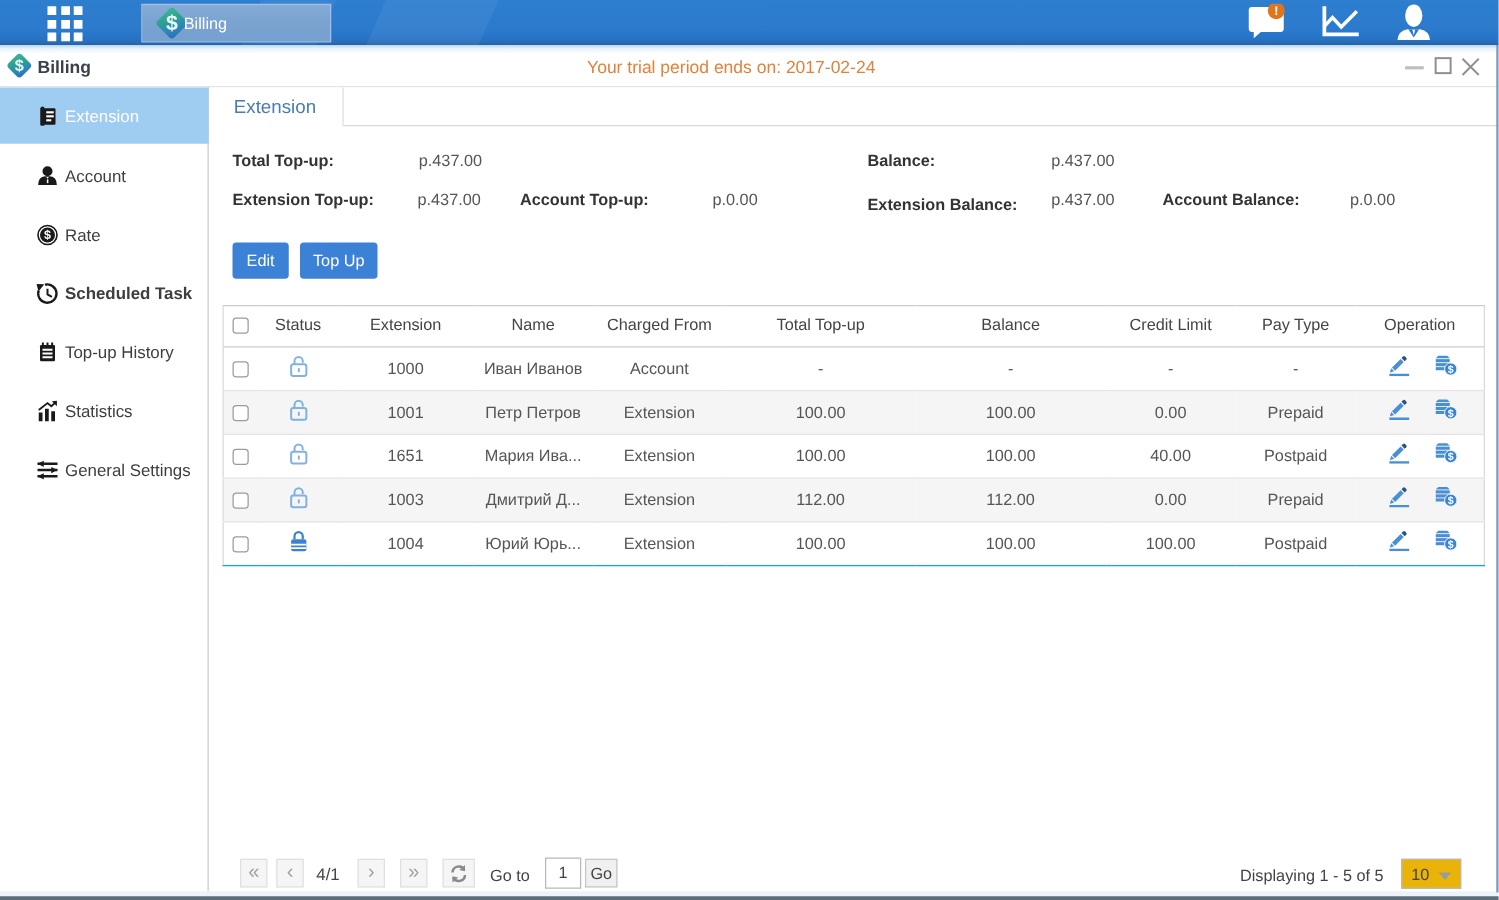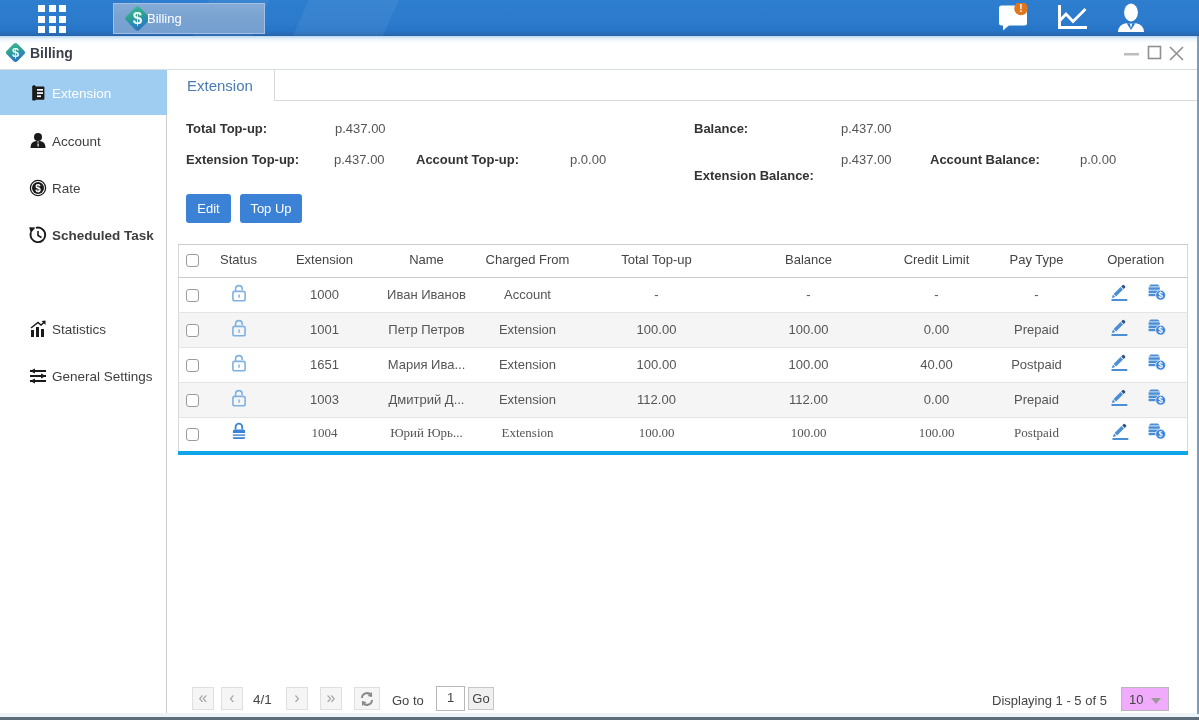--- a/index.html
+++ b/index.html
@@ -47,29 +47,29 @@
 .slabel { font-size:13px; font-weight:bold; color:#333; }
 .sval { font-size:13px; color:#555;margin-left:21px; }
 
 .btn { position:absolute; background:#3b82d6; color:#fff; font-size:13px; text-align:center; line-height:29px; height:29px; border-radius:3px; }
 
 
 #tbl { left:178px; top:244px; width:1009px; border-collapse:collapse; table-layout:fixed; border-left:1px solid #d9d9d9; border-right:1px solid #d9d9d9; }
 #tbl th { height:33px; font-size:13px; font-weight:normal; color:#444; border-top:1px solid #ccc; border-bottom:1px solid #ccc; text-align:center; padding-bottom:4px; }
 #tbl td { height:35px; font-size:13px; color:#555; text-align:center; border-bottom:1px solid #e4e4e4; padding-bottom:2px; }
 #tbl tr.odd td { background:#f5f5f5; }
-#tbl tr:last-child td { border-bottom:4px solid #0ea5e9;font-family:Liberation Serif, serif; }
+#tbl tr:last-child td { border-bottom:1px solid #0ea5e9; }
 .cb { display:inline-block; width:13px; height:13px; border:1px solid #9b9b9b; border-radius:3px; background:#fff; vertical-align:middle; }
 
 
 .pgbtn { position:absolute; top:687px; width:22px; height:23px; background:#f5f5f5; border:1px solid #e0e0e0; color:#a2a2a2; text-align:center; font-size:16px; line-height:20px; }
 .pgtxt { position:absolute; color:#444; font-size:13px; }
 #goinput { position:absolute; left:436px; top:686px; width:29px; height:25px; border:1px solid #b8b8b8; background:#fff; font-size:13px; color:#444; text-align:center; line-height:22px; }
 #gobtn { position:absolute; left:468px; top:687px; width:26px; height:23px; background:#f0f0f0; border:1px solid #c6c6c6; color:#444; font-size:13px; text-align:center; line-height:21px; }
-#pagesel { position:absolute; left:1121px; top:687px; width:48px; height:24px; border:1px solid #b8b8b8; background:#f0abfc; }
+#pagesel { position:absolute; left:1121px; top:687px; width:48px; height:24px; border:1px solid #b8b8b8; background:#eab308; }
 #pagesel span { position:absolute; left:7px; top:4px; font-size:13px; color:#444; }
 #pagesel .caret { position:absolute; right:7px; top:10px; width:0; height:0; border-left:5px solid transparent; border-right:5px solid transparent; border-top:6px solid #9a9a9a; }
 
 #bottombar { left:0; top:713px; width:1199px; height:7px; background:#edf4f9; }
 #bottombar2 { left:0; top:717px; width:1199px; height:3px; background:#5e6d7a; }
 #rightborder { left:1197px; top:36px; width:2px; height:678px; background:#7d9cb8; }
 </style>
 </head>
 <body>
 <div id="stage">
@@ -113,20 +113,21 @@
       <path d="M12.7 21.3 L17 28 L21.3 21.3 Z" fill="#2a79cc"></path>
       <path d="M15.9 21.8 L18.1 21.8 L17 26.2 Z" fill="#fff"></path>
     </svg>
   </div>
 
   <div id="titlebar" class="abs">
     <div class="diamond" style="left:8px;top:9px;width:15px;height:15px;">
       <div class="dollar" style="font-size:13px;line-height:15px;">$</div>
     </div>
     <div id="apptitle" class="abs">Billing</div>
+    <div id="trial" class="abs">Your trial period ends on: 2017-02-24</div>
     <div class="winbtn abs" style="left:1123px;top:9px;width:17px;"><svg width="17" height="17">
           <rect x="1" y="8" width="15" height="2.5" fill="#bdbdbd"></rect>
         </svg></div>
     <div class="winbtn abs" style="left:1147px;top:9px;"><svg width="16" height="16">
           <rect x="1.5" y="1.5" width="12" height="12" fill="none" stroke="#909090" stroke-width="1.6"></rect>
         </svg></div>
     <div class="winbtn abs" style="left:1168px;top:9px;"><svg width="17" height="17">
           <path d="M2 2 L15 15 M15 2 L2 15" stroke="#909090" stroke-width="1.6"></path>
         </svg></div>
   </div>
@@ -161,20 +162,32 @@
       <span class="mtxt">Rate</span>
     </div>
     <div class="mitem" style="top:141px;font-weight:bold;">
       <svg class="micon" viewBox="0 0 18 18">
           <path d="M7 1.8 A7.3 7.3 0 1 1 2 6.4" stroke="#1a1a1a" stroke-width="1.9" fill="none"></path>
           <path d="M0.2 1.2 L6.4 1.4 L1.8 7.2 Z" fill="#1a1a1a"></path>
           <path d="M9 5 L9 9.5 L12.5 11.5" stroke="#1a1a1a" stroke-width="1.6" fill="none"></path>
         </svg>
       <span class="mtxt">Scheduled Task</span>
     </div>
+    <div class="mitem" style="top:188px;">
+      <svg class="micon" viewBox="0 0 18 18">
+          <rect x="3" y="3" width="12" height="13" rx="1" fill="#1a1a1a"></rect>
+          <rect x="4.5" y="1" width="1.6" height="3" fill="#1a1a1a"></rect>
+          <rect x="8.2" y="1" width="1.6" height="3" fill="#1a1a1a"></rect>
+          <rect x="11.9" y="1" width="1.6" height="3" fill="#1a1a1a"></rect>
+          <rect x="5" y="6" width="8" height="1.6" fill="#fff"></rect>
+          <rect x="5" y="9" width="8" height="1.6" fill="#fff"></rect>
+          <rect x="5" y="12" width="8" height="1.6" fill="#fff"></rect>
+        </svg>
+      <span class="mtxt">Top-up History</span>
+    </div>
     <div class="mitem" style="top:282px;">
       <svg class="micon" viewBox="0 0 18 18">
         <rect x="1" y="3" width="16" height="2" fill="#1a1a1a"></rect>
           <path d="M1 4 L6 1.5 L6 6.5 Z" fill="#1a1a1a"></path>
         <rect x="1" y="8" width="16" height="2" fill="#1a1a1a"></rect>
           <path d="M17 9 L12 6.5 L12 11.5 Z" fill="#1a1a1a"></path>
         <rect x="1" y="13" width="16" height="2" fill="#1a1a1a"></rect>
           <path d="M1 14 L6 11.5 L6 16.5 Z" fill="#1a1a1a"></path>
       </svg>
       <span class="mtxt">General Settings</span>
@@ -200,21 +213,21 @@
 
   <div class="abs slabel" style="left:186px;top:121px;">Total Top-up:</div>
   <div class="abs sval" style="left:314px;top:121px;">p.437.00</div>
   <div class="abs slabel" style="left:694px;top:121px;">Balance:</div>
   <div class="abs sval" style="left:820px;top:121px;">p.437.00</div>
 
   <div class="abs slabel" style="left:186px;top:152px;">Extension Top-up:</div>
   <div class="abs sval" style="left:313px;top:152px;">p.437.00</div>
   <div class="abs slabel" style="left:416px;top:152px;">Account Top-up:</div>
   <div class="abs sval" style="left:549px;top:152px;">p.0.00</div>
-  <div class="abs slabel" style="left:694px;top:168px;">Extension Balance:</div>
+  <div class="abs slabel" style="left:694px;top:156px;">Extension Balance:</div>
   <div class="abs sval" style="left:820px;top:152px;">p.437.00</div>
   <div class="abs slabel" style="left:930px;top:152px;">Account Balance:</div>
   <div class="abs sval" style="left:1059px;top:152px;">p.0.00</div>
 
   <div class="btn" style="left:186px;top:194px;width:45px;">Edit</div>
   <div class="btn" style="left:240px;top:194px;width:62px;">Top Up</div>
 
   <table id="tbl" class="abs">
     <colgroup>
       <col style="width:28px">

